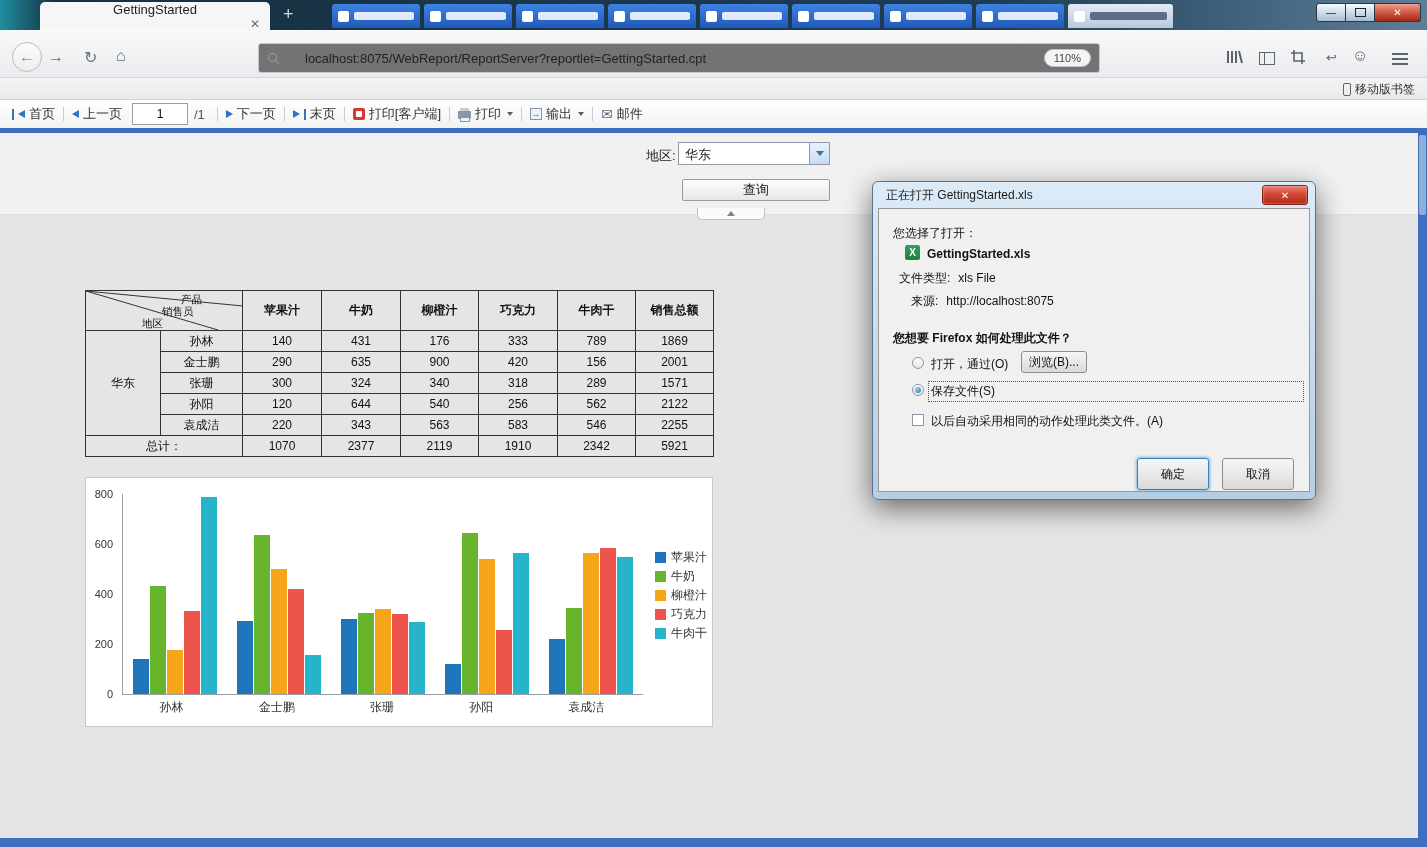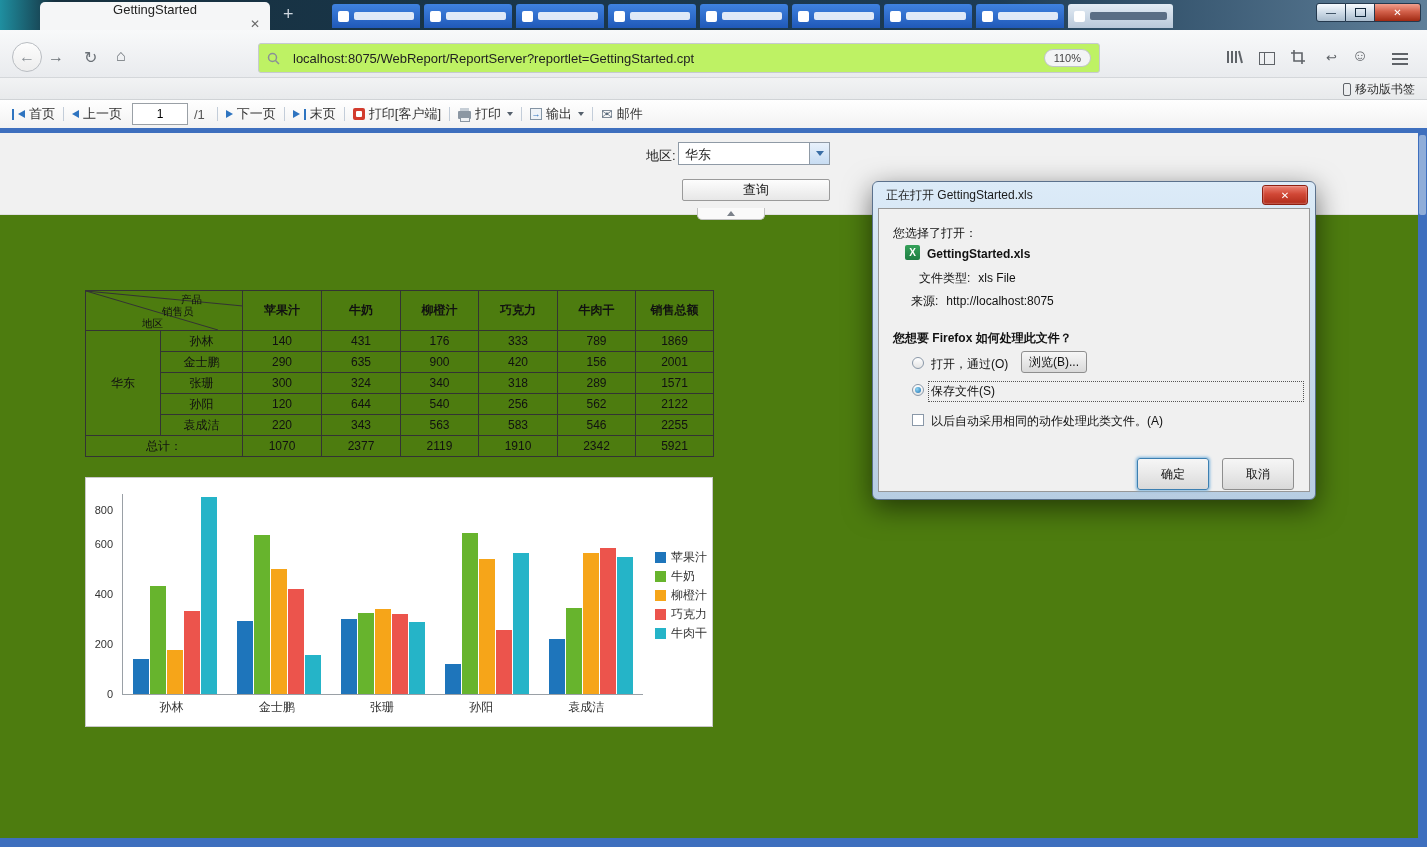--- a/index.html
+++ b/index.html
@@ -28,23 +28,23 @@
   .wc-close{width:46px;border-left:none;border-radius:0 3px 3px 0;
       background:linear-gradient(#f2a08e,#d2604a 45%,#a02912);color:#fff;}
   .wc-max i{display:block;width:9px;height:7px;border:1.5px solid #10263a;}
   
   .nav-toolbar{position:absolute;left:0;top:30px;width:1427px;height:48px;
     background:linear-gradient(#f8f9fa,#e9ebee);border-bottom:1px solid #d4d7da;box-sizing:border-box;}
   .btn-back{position:absolute;left:12px;top:42px;width:30px;height:30px;border-radius:50%;
     border:1px solid #b9bdc2;background:linear-gradient(#fdfdfd,#ededed);display:flex;align-items:center;
     justify-content:center;color:#8a9096;font-size:16px;box-sizing:border-box;}
   .nav-glyph{position:absolute;color:#6a7076;font-size:16px;}
-  .url-bar{position:absolute;left:258px;top:43px;width:842px;height:30px;background:#bef264;
+  .url-bar{position:absolute;left:258px;top:43px;width:842px;height:30px;background:#737373;
     border:1px solid #c6cad0;border-radius:3px;display:flex;align-items:center;padding:0 8px;
-    box-sizing:border-box;gap:13px;}
+    box-sizing:border-box;gap:25px;}
   .url-text{font-size:13px;color:#222;white-space:nowrap;display:flex;align-items:center;}
   .url-highlight{border:3px solid #e0241c;padding:4px 2px;margin-left:1px;color:#222;}
   .zoom-pill{margin-left:auto;border:1px solid #c0c4c8;border-radius:10px;background:#f3f4f5;
     font-size:11px;color:#444;padding:2px 9px;}
   .ni{position:absolute;}
   .menu-icon{width:16px;height:2px;background:#5f6368;box-shadow:0 5px 0 #5f6368,0 10px 0 #5f6368;}
   
   .bookmarks-bar{position:absolute;left:0;top:78px;width:1427px;height:22px;
     background:linear-gradient(#f2f3f4,#e8eaec);border-bottom:1px solid #d0d3d6;box-sizing:border-box;}
   .mobile-bm{position:absolute;right:12px;top:81px;display:flex;align-items:center;gap:4px;
@@ -68,21 +68,21 @@
   .ic-printer::after{content:'';position:absolute;bottom:-3px;left:2px;width:8px;height:3px;background:#eef1f4;border:1px solid #8b97a3;}
   .ic-export{width:12px;height:12px;border:1px solid #8494a4;background:#eef3f8;display:flex;align-items:center;justify-content:center;box-sizing:border-box;}
   .ic-export::after{content:'→';color:#2e74c0;font-size:9px;line-height:1;}
   .mail-glyph{color:#5b6b7c;font-size:14px;}
   .caret-down{width:0;height:0;border-top:4px solid #55606c;border-left:3.5px solid transparent;border-right:3.5px solid transparent;margin-left:2px;}
   
   .strip-top{position:absolute;left:0;top:128px;width:1427px;height:5px;background:#3e6fbe;}
   .right-strip{position:absolute;right:0;top:133px;width:9px;height:705px;background:#3e6fbe;}
   .right-thumb{margin:2px 1px 0 1px;height:80px;background:#8fadd9;border-radius:2px;}
   .bottom-strip{position:absolute;left:0;bottom:0;width:1427px;height:9px;background:#3e6fbe;}
-  .content{position:absolute;left:0;top:133px;width:1418px;height:705px;background:#4d7c0f;}
+  .content{position:absolute;left:0;top:133px;width:1418px;height:705px;background:#e5e5e5;}
   
   .param-pane{position:absolute;left:0;top:0;width:100%;height:82px;background:#f1f1f1;border-bottom:1px solid #e0e0e0;box-sizing:border-box;}
   .param-label{position:absolute;left:646px;top:14px;font-size:13px;color:#222;}
   .combo{position:absolute;left:678px;top:9px;width:152px;height:23px;background:#fff;border:1px solid #8f9aa6;
     display:flex;box-sizing:border-box;}
   .combo-value{flex:1;font-size:13px;color:#222;padding:3px 0 0 6px;}
   .combo-arrow{width:19px;background:linear-gradient(#e8f1fb,#c7dcf2);border-left:1px solid #8f9aa6;
     display:flex;align-items:center;justify-content:center;}
   .combo-caret{width:0;height:0;border-top:5px solid #3a6ea5;border-left:4px solid transparent;border-right:4px solid transparent;}
   .query-btn{position:absolute;left:682px;top:46px;width:148px;height:22px;
@@ -412,21 +412,21 @@
         </tr>
       </tbody>
   </table>
 
   <div class="chart-box">
     <div class="yticks">
         <span style="bottom: 0px;">0</span>
         <span style="bottom: 50px;">200</span>
         <span style="bottom: 100px;">400</span>
         <span style="bottom: 150px;">600</span>
-        <span style="bottom: 184px;">800</span>
+        <span style="bottom: 200px;">800</span>
       </div>
     <div class="plot">
         <div class="bar-group">
           <div class="bar" style="height: 35px; background: rgb(30, 117, 187);"></div>
           <div class="bar" style="height: 108px; background: rgb(103, 180, 45);"></div>
           <div class="bar" style="height: 44px; background: rgb(246, 165, 25);"></div>
           <div class="bar" style="height: 83px; background: rgb(236, 84, 76);"></div>
           <div class="bar" style="height: 197px; background: rgb(37, 180, 200);"></div>
         </div>
         <div class="bar-group">
@@ -495,21 +495,21 @@
   <div class="dlg-title">
     <span>正在打开 GettingStarted.xls</span>
     <div class="dlg-close">
         <span>✕</span>
       </div>
   </div>
   <div class="dlg-client">
     <div class="abs" style="left:14px;top:16px;">您选择了打开：</div>
     <div class="abs xls-icon" style="left:26px;top:36px;">X</div>
     <div class="abs fname" style="left:48px;top:38px;">GettingStarted.xls</div>
-    <div class="abs" style="left:40px;top:61px;"><span class="meta-label">文件类型:</span><span>xls File</span></div>
+    <div class="abs" style="left:20px;top:61px;"><span class="meta-label">文件类型:</span><span>xls File</span></div>
     <div class="abs" style="left:32px;top:84px;"><span class="meta-label">来源:</span><span>http://localhost:8075</span></div>
     <div class="abs bold" style="left:14px;top:121px;">您想要 Firefox 如何处理此文件？</div>
     <span class="abs radio" style="left:33px;top:148px;"></span>
     <div class="abs" style="left:52px;top:147px;">打开，通过(O)</div>
     <div class="abs win-btn browse-btn">浏览(B)...</div>
     <div class="focus-rect"></div>
     <span class="abs radio checked" style="left:33px;top:175px;"></span>
     <div class="abs" style="left:52px;top:174px;">保存文件(S)</div>
     <span class="abs cbx" style="left:33px;top:205px;"></span>
     <div class="abs" style="left:52px;top:204px;">以后自动采用相同的动作处理此类文件。(A)</div>

